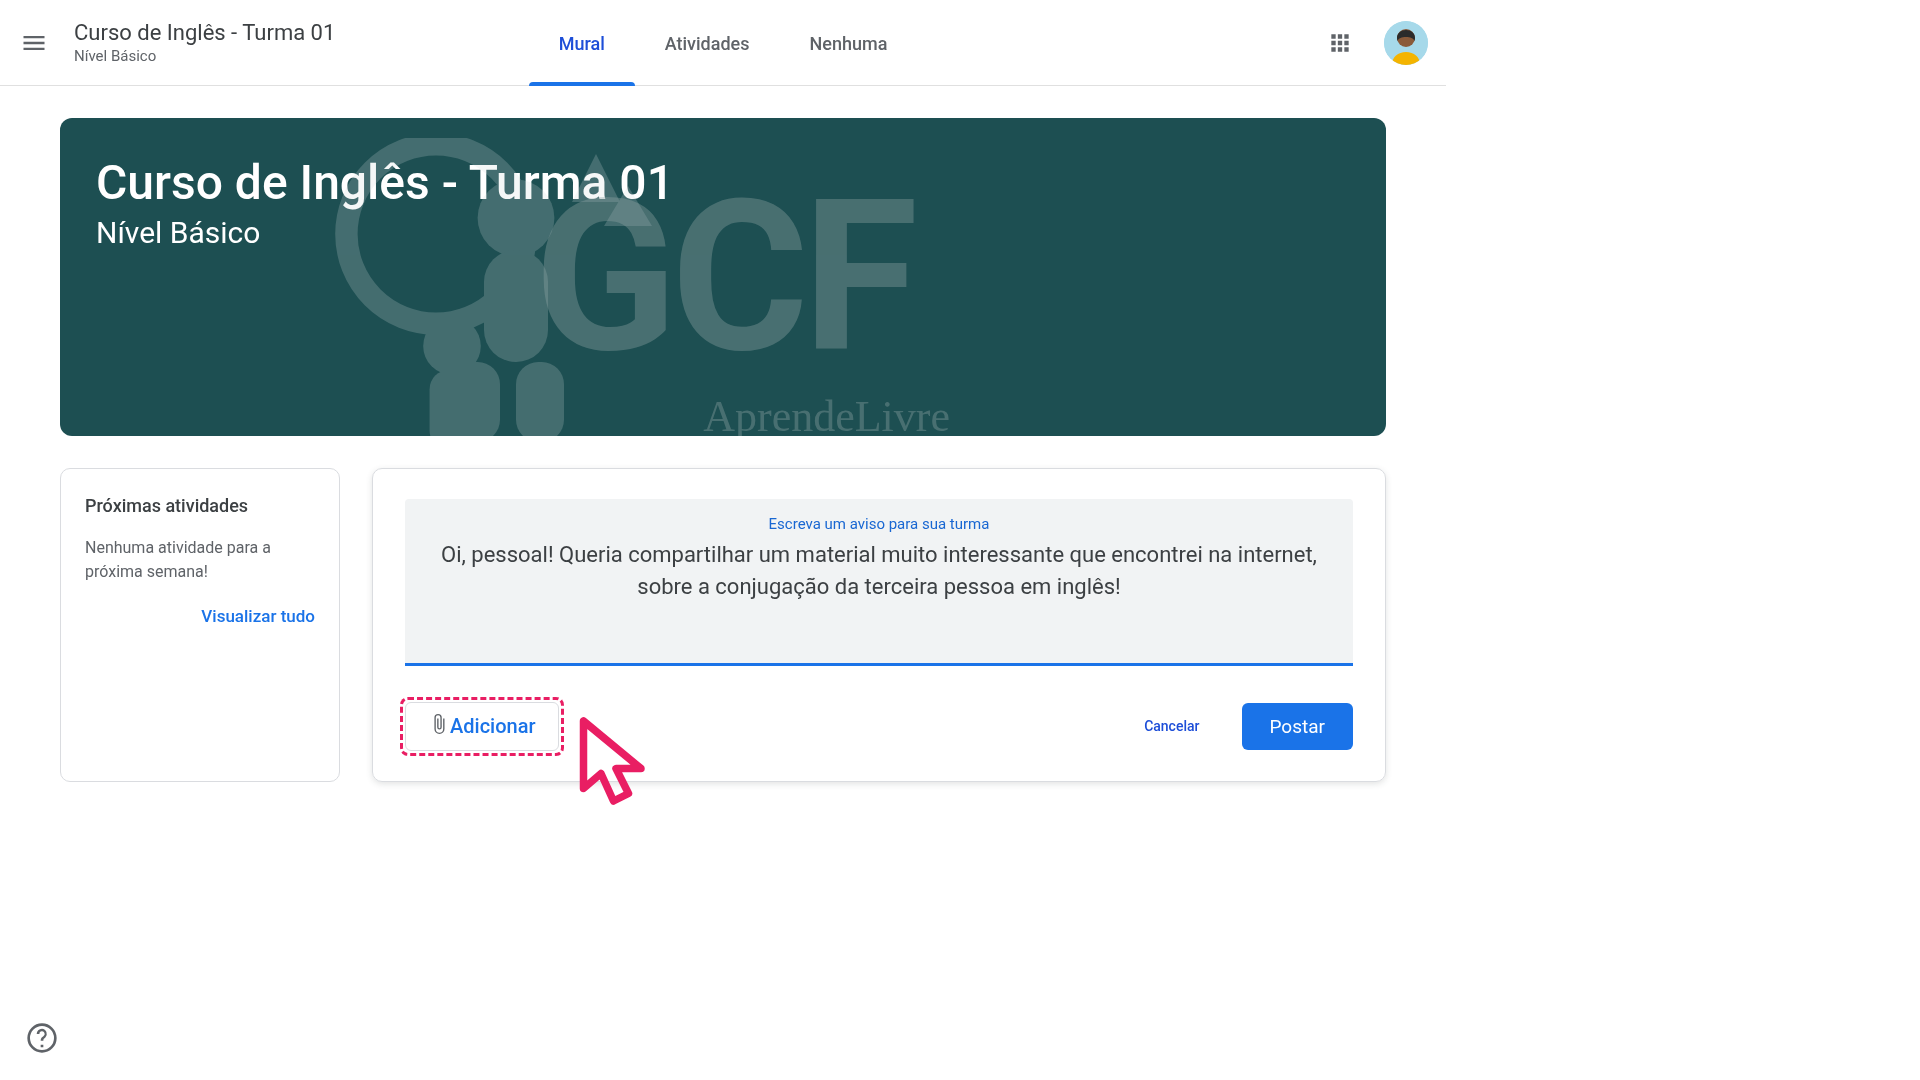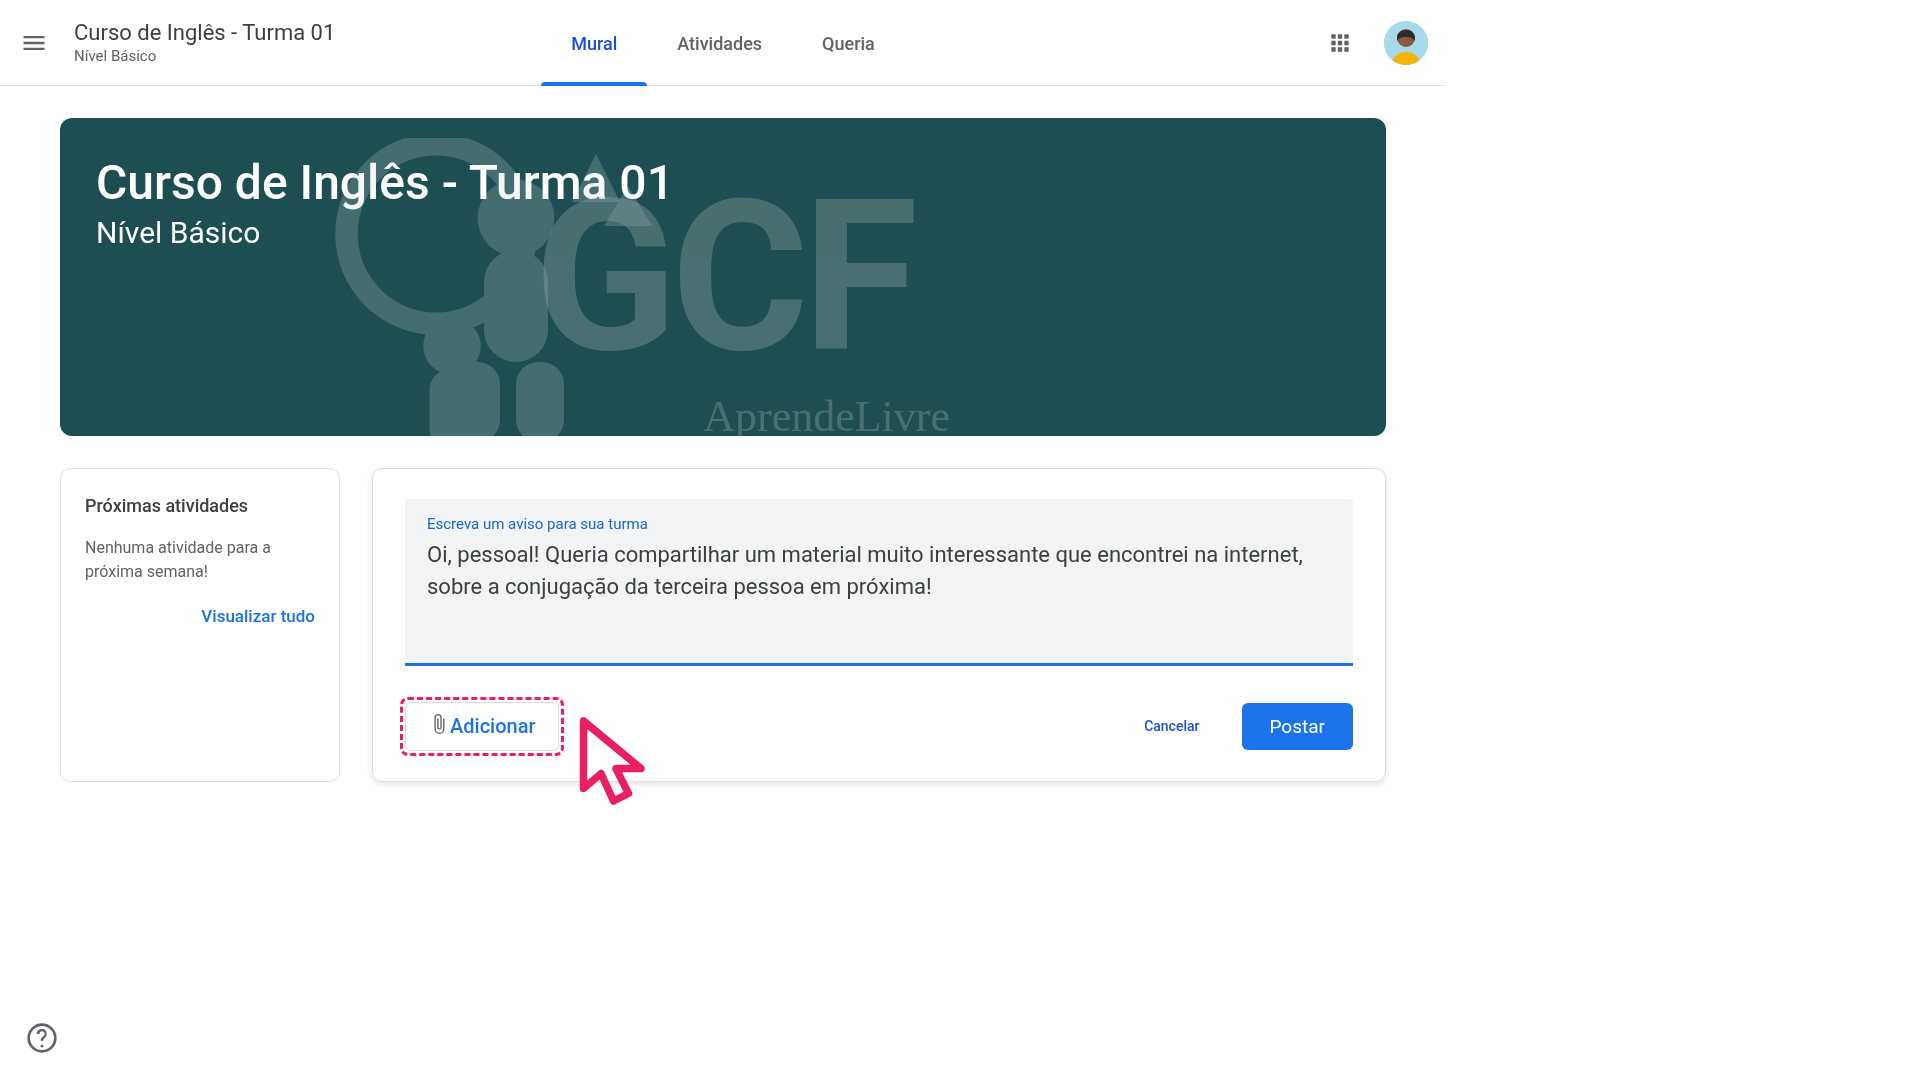--- a/index.html
+++ b/index.html
@@ -115,20 +115,21 @@
     cursor:pointer;
   }
 
   .composer {
     flex:1;
     border:1px solid #dadce0;
     border-radius:10px;
     box-shadow: 0 2px 6px rgba(60,64,67,.15);
     padding: 30px 32px;
     position:relative;
+    text-align:center;
   }
   .textbox{
     background:#f1f3f4;
     padding: 16px 22px 60px;
     border-bottom:3px solid #1a73e8;
     border-radius:4px 4px 0 0;
   }
   .textbox .label{
     font-size:15px; color:#1967d2; margin-bottom:6px;
     display:block;
@@ -202,21 +203,21 @@
   </div>
 
   <div class="tabs">
     <div class="tab active">
         <span>Mural</span>
       </div>
     <div class="tab">
         <span>Atividades</span>
       </div>
     <div class="tab">
-        <span>Queria</span>
+        <span>Nenhuma</span>
       </div>
   </div>
 
   <div class="header-right">
     <div class="apps-btn">
       <svg width="26" height="26" viewBox="0 0 24 24">
           <path fill="currentColor" d="M4 4h4v4H4V4zm6 0h4v4h-4V4zm6 0h4v4h-4V4zM4 10h4v4H4v-4zm6 0h4v4h-4v-4zm6 0h4v4h-4v-4zM4 16h4v4H4v-4zm6 0h4v4h-4v-4zm6 0h4v4h-4v-4z"></path>
         </svg>
     </div>
     <div class="avatar">
@@ -256,21 +257,21 @@
 
     <div class="sidebar-card">
       <h3>Próximas atividades</h3>
       <p>Nenhuma atividade para a próxima semana!</p>
       <a class="view-all">Visualizar tudo</a>
     </div>
 
     <div class="composer">
       <div class="textbox">
         <span class="label">Escreva um aviso para sua turma</span>
-        <div class="text">Oi, pessoal! Queria compartilhar um material muito interessante que encontrei na internet, sobre a conjugação da terceira pessoa em próxima!</div>
+        <div class="text">Oi, pessoal! Queria compartilhar um material muito interessante que encontrei na internet, sobre a conjugação da terceira pessoa em inglês!</div>
       </div>
       <div class="composer-actions">
         <div class="add-btn">
           <span class="highlight-box"></span>
           <span class="clip">
             <svg width="22" height="22" viewBox="0 0 24 24">
                 <path fill="currentColor" d="M16.5 6v11.5a4 4 0 0 1-8 0V5a2.5 2.5 0 1 1 5 0v10.5a1 1 0 0 1-2 0V6H10v9.5a2.5 2.5 0 0 0 5 0V5a4 4 0 0 0-8 0v12.5a5.5 5.5 0 0 0 11 0V6h-1.5z"></path>
               </svg>
           </span>
           <span>Adicionar</span>

